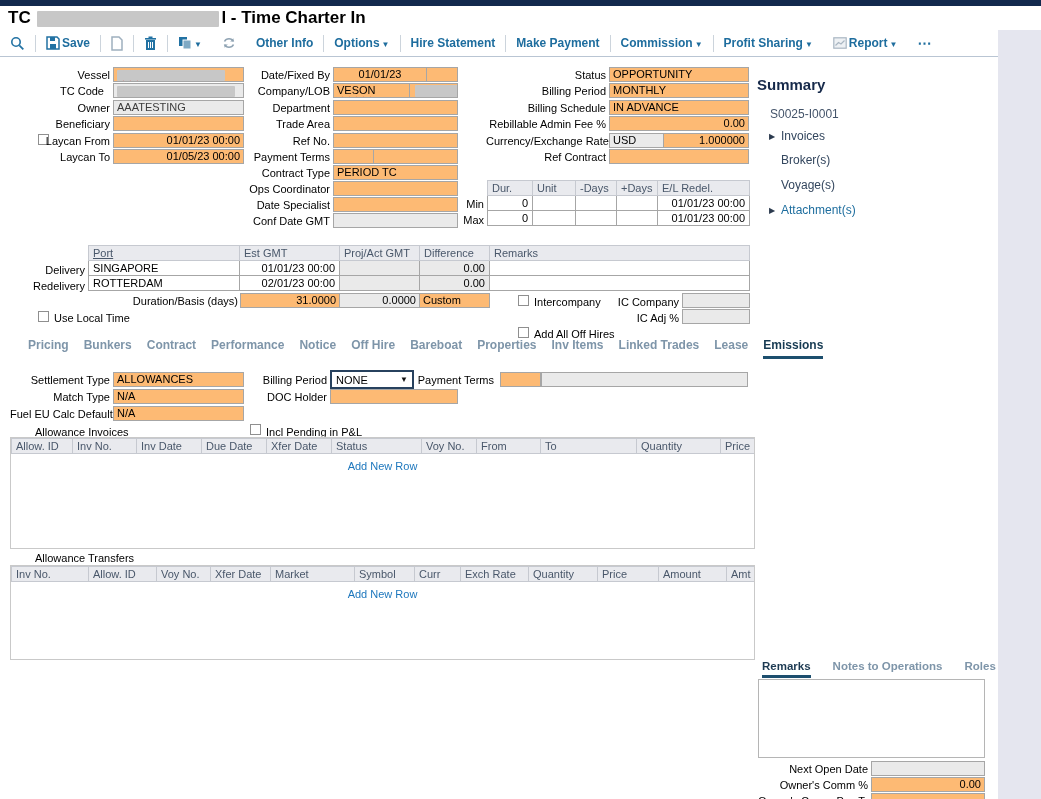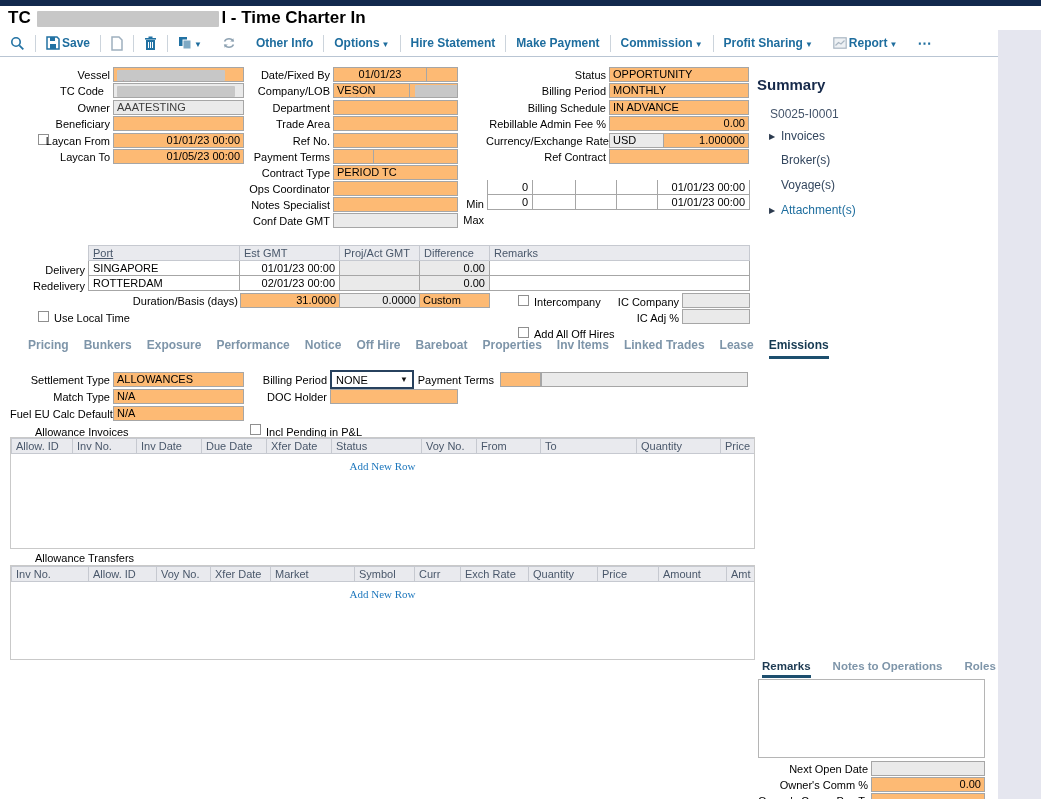--- a/index.html
+++ b/index.html
@@ -26,21 +26,21 @@
   .trow { display:flex; }
   .hcell { background:#e9eaee; border:1px solid #c6c9d0; border-left:none; color:#49576a; height:16px; line-height:15px; padding:0 4px; overflow:hidden; white-space:nowrap; }
   .hcell:first-child { border-left:1px solid #c6c9d0; }
   .dcell { border:1px solid #a6a6a6; border-top:none; border-left:none; background:#fff; height:15px; line-height:14px; padding:0 4px; overflow:hidden; white-space:nowrap; }
   .dcell:first-child { border-left:1px solid #a6a6a6; }
   .dcell.ro { background:#eaeaea; }
   .dcell.num { text-align:right; }
   .tabs { position:absolute; left:28px; top:338px; display:flex; gap:15px; font-size:12px; font-weight:bold; color:#7e95a9; }
   .tab { padding-bottom:4px; white-space:nowrap; cursor:default; }
   .tab.active { color:#163a52; border-bottom:3px solid #1d4f6e; }
-  .link { color:#1d77bd; cursor:default;font-family:Liberation Serif, serif; }
+  .link { color:#1d77bd; cursor:default; }
   .tblbox { position:absolute; border:1px solid #c9c9c9; background:#fff; }
   .squig { text-decoration:underline wavy #e03c31; text-decoration-thickness:1px; text-underline-offset:2px; }
   .sumtitle { font-size:15px; font-weight:bold; color:#16294a; }
   .sumitem { position:absolute; font-size:12px; color:#33465e; white-space:nowrap; }
   .sumitem.blue { color:#1d6d9e; }
   .tri { font-size:8px; color:#2b3a4e; position:absolute; }
   .btabs { position:absolute; left:762px; top:660px; display:flex; gap:22px; font-size:11.5px; font-weight:bold; color:#7e95a9; }
   .btab { padding-bottom:3px; white-space:nowrap; }
   .btab.active { color:#1d3a52; border-bottom:3px solid #1d4f6e; } 
   .dd { position:absolute; border:2px solid #27415e; background:#fff; height:19px; display:flex; align-items:center; padding:0 4px; }
@@ -187,40 +187,47 @@
   <div class="fld" style="left:333px;top:116px;width:125px;"></div>
   <div class="lbl" style="left:240px;top:135px;width:90px;">Ref No.</div>
   <div class="fld" style="left:333px;top:133px;width:125px;"></div>
   <div class="lbl" style="left:240px;top:151px;width:90px;">Payment Terms</div>
   <div class="fld" style="left:333px;top:149px;width:41px;"></div>
   <div class="fld" style="left:373px;top:149px;width:85px;"></div>
   <div class="lbl" style="left:240px;top:167px;width:90px;">Contract Type</div>
   <div class="fld" style="left:333px;top:165px;width:125px;">PERIOD TC</div>
   <div class="lbl" style="left:240px;top:183px;width:90px;">Ops Coordinator</div>
   <div class="fld" style="left:333px;top:181px;width:125px;"></div>
-  <div class="lbl" style="left:240px;top:199px;width:90px;">Notes Specialist</div>
+  <div class="lbl" style="left:240px;top:199px;width:90px;">Date Specialist</div>
   <div class="fld" style="left:333px;top:197px;width:125px;"></div>
   <div class="lbl" style="left:240px;top:215px;width:90px;">Conf Date GMT</div>
   <div class="fld ro" style="left:333px;top:213px;width:125px;"></div>
 
   <div class="lbl" style="left:486px;top:69px;width:120px;">Status</div>
   <div class="fld" style="left:609px;top:67px;width:140px;">OPPORTUNITY</div>
   <div class="lbl" style="left:486px;top:85px;width:120px;">Billing Period</div>
   <div class="fld" style="left:609px;top:83px;width:140px;">MONTHLY</div>
   <div class="lbl" style="left:486px;top:102px;width:120px;">Billing Schedule</div>
   <div class="fld" style="left:609px;top:100px;width:140px;">IN ADVANCE</div>
   <div class="lbl" style="left:486px;top:118px;width:120px;">Rebillable Admin Fee %</div>
   <div class="fld num" style="left:609px;top:116px;width:140px;">0.00</div>
   <div class="lbl" style="left:486px;top:135px;width:120px;">Currency/Exchange Rate</div>
   <div class="fld ro" style="left:609px;top:133px;width:55px;">USD</div>
   <div class="fld num" style="left:663px;top:133px;width:86px;">1.000000</div>
   <div class="lbl" style="left:486px;top:151px;width:120px;">Ref Contract</div>
   <div class="fld" style="left:609px;top:149px;width:140px;"></div>
 
   <div style="position:absolute;left:487px;top:180px;">
+    <div class="trow">
+      <div class="hcell" style="width:46px;">Dur.</div>
+      <div class="hcell" style="width:43px;">Unit</div>
+      <div class="hcell" style="width:41px;">-Days</div>
+      <div class="hcell" style="width:41px;">+Days</div>
+      <div class="hcell" style="width:92px;">E/L Redel.</div>
+    </div>
     <div class="trow">
       <div class="dcell num" style="width:46px;">0</div>
       <div class="dcell" style="width:43px;"></div>
       <div class="dcell" style="width:41px;"></div>
       <div class="dcell" style="width:41px;"></div>
       <div class="dcell num" style="width:92px;">01/01/23 00:00</div>
     </div>
     <div class="trow">
       <div class="dcell num" style="width:46px;">0</div>
       <div class="dcell" style="width:43px;"></div>
@@ -268,21 +275,21 @@
   <div class="chk" style="left:38px;top:311px;"></div>
   <div class="chklbl" style="left:54px;top:312px;">Use Local Time</div>
   <div class="lbl" style="left:599px;top:312px;width:80px;">IC Adj %</div>
   <div class="fld ro" style="left:682px;top:309px;width:68px;"></div>
   <div class="chk" style="left:518px;top:327px;"></div>
   <div class="chklbl" style="left:534px;top:328px;">Add All Off Hires</div>
 
   <div class="tabs">
     <div class="tab">Pricing</div>
     <div class="tab">Bunkers</div>
-    <div class="tab">Exposure</div>
+    <div class="tab">Contract</div>
     <div class="tab">Performance</div>
     <div class="tab">Notice</div>
     <div class="tab">Off Hire</div>
     <div class="tab">Bareboat</div>
     <div class="tab">Properties</div>
     <div class="tab">Inv Items</div>
     <div class="tab">Linked Trades</div>
     <div class="tab">Lease</div>
     <div class="tab active">Emissions</div>
   </div>

